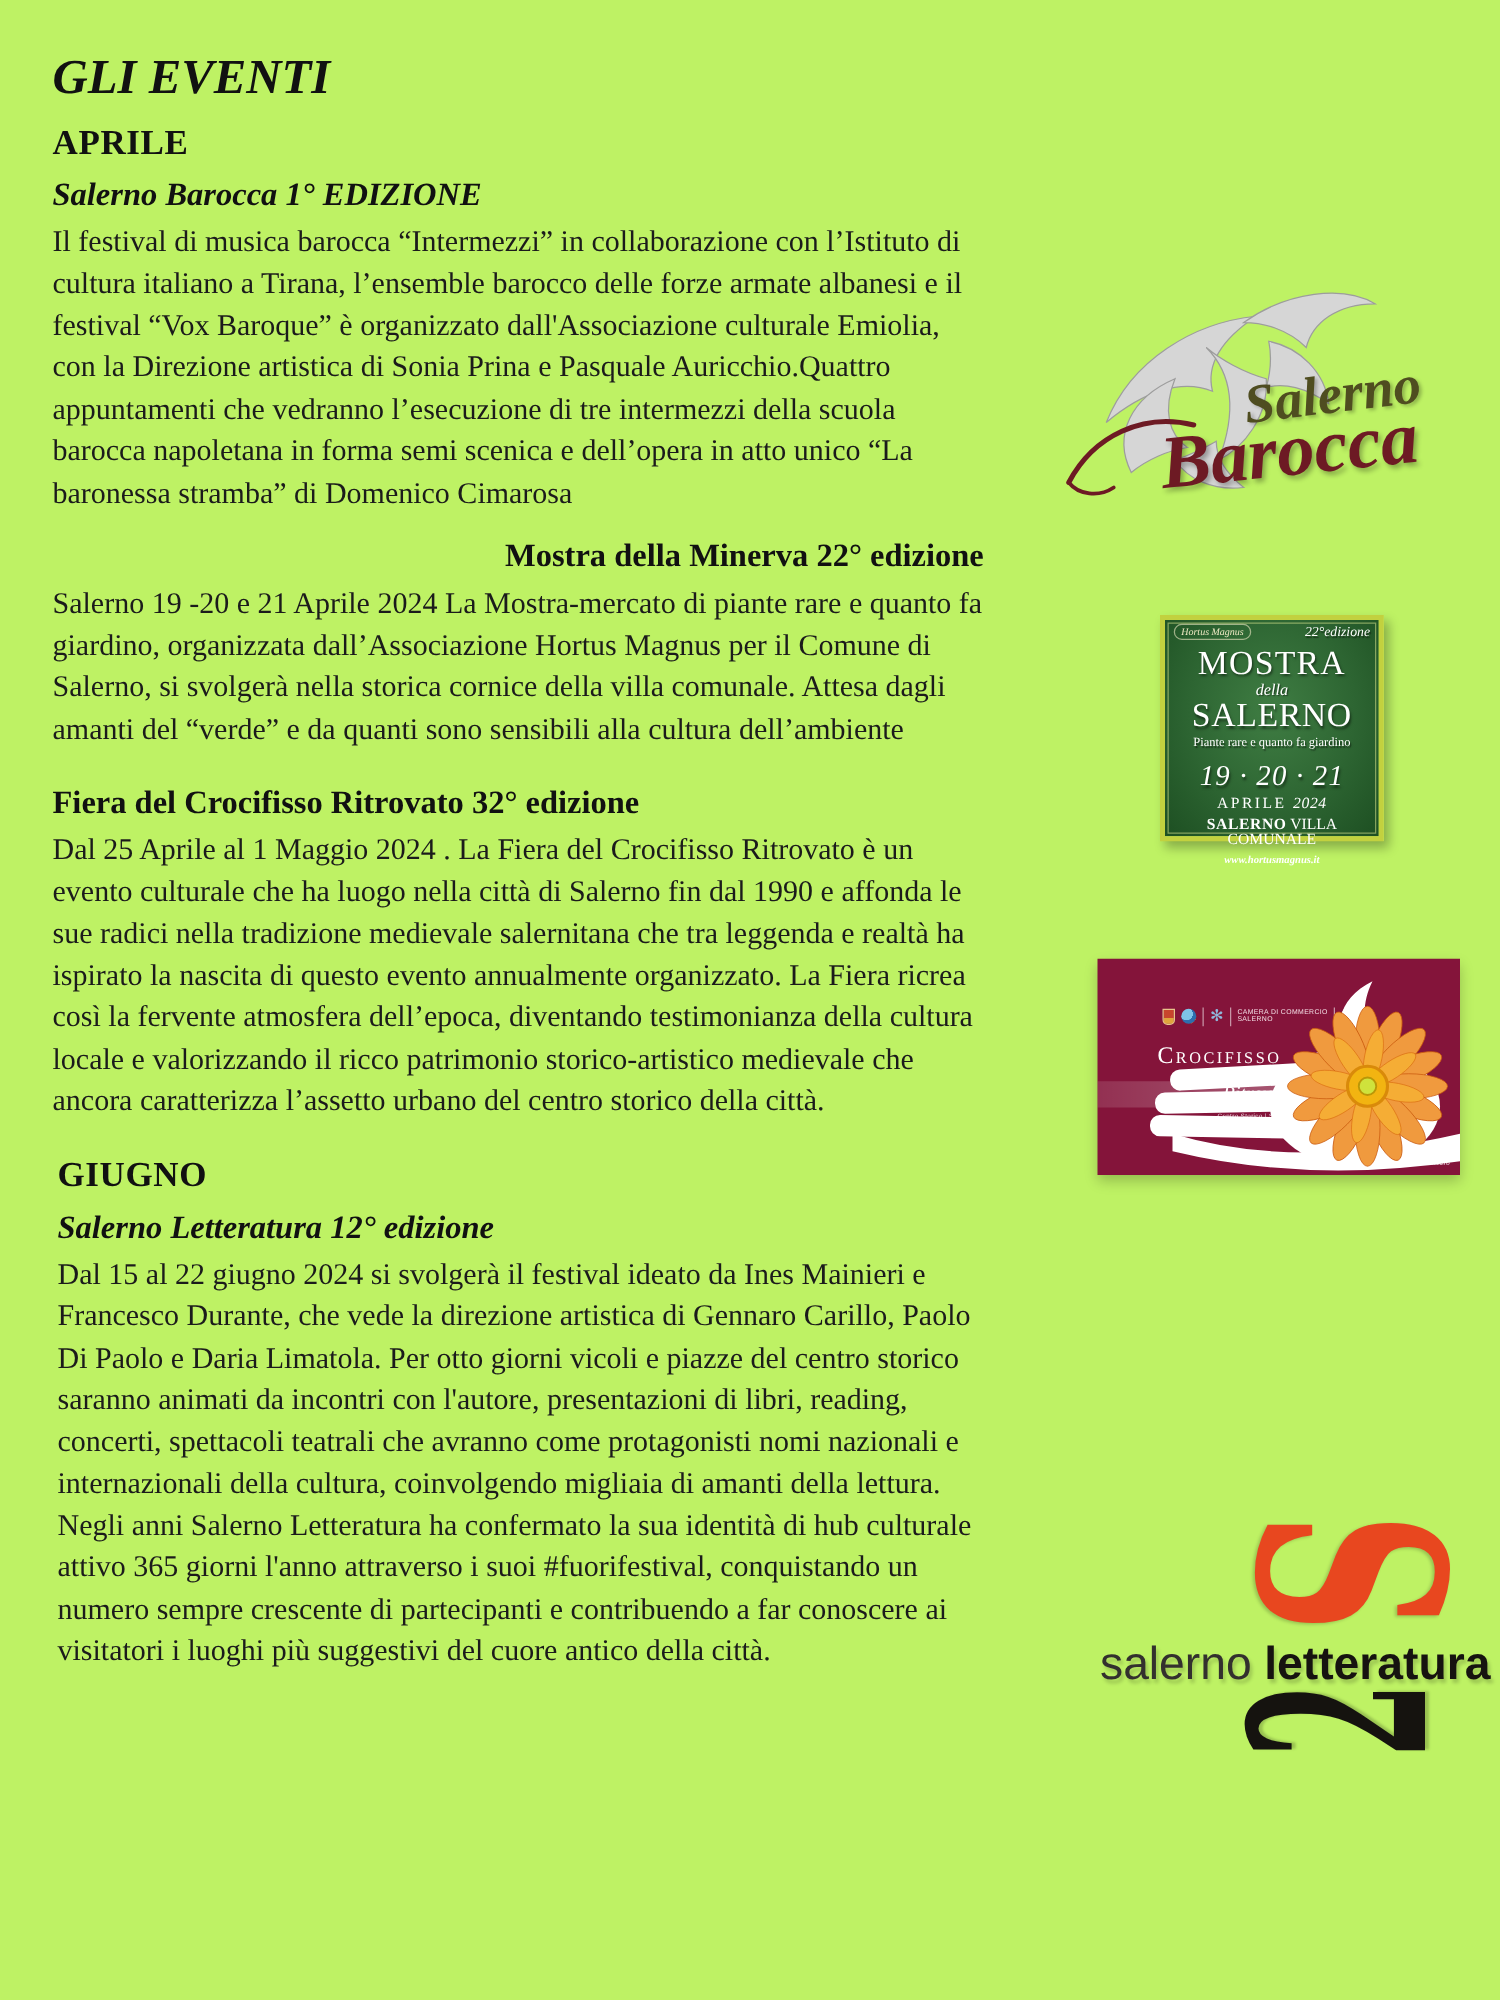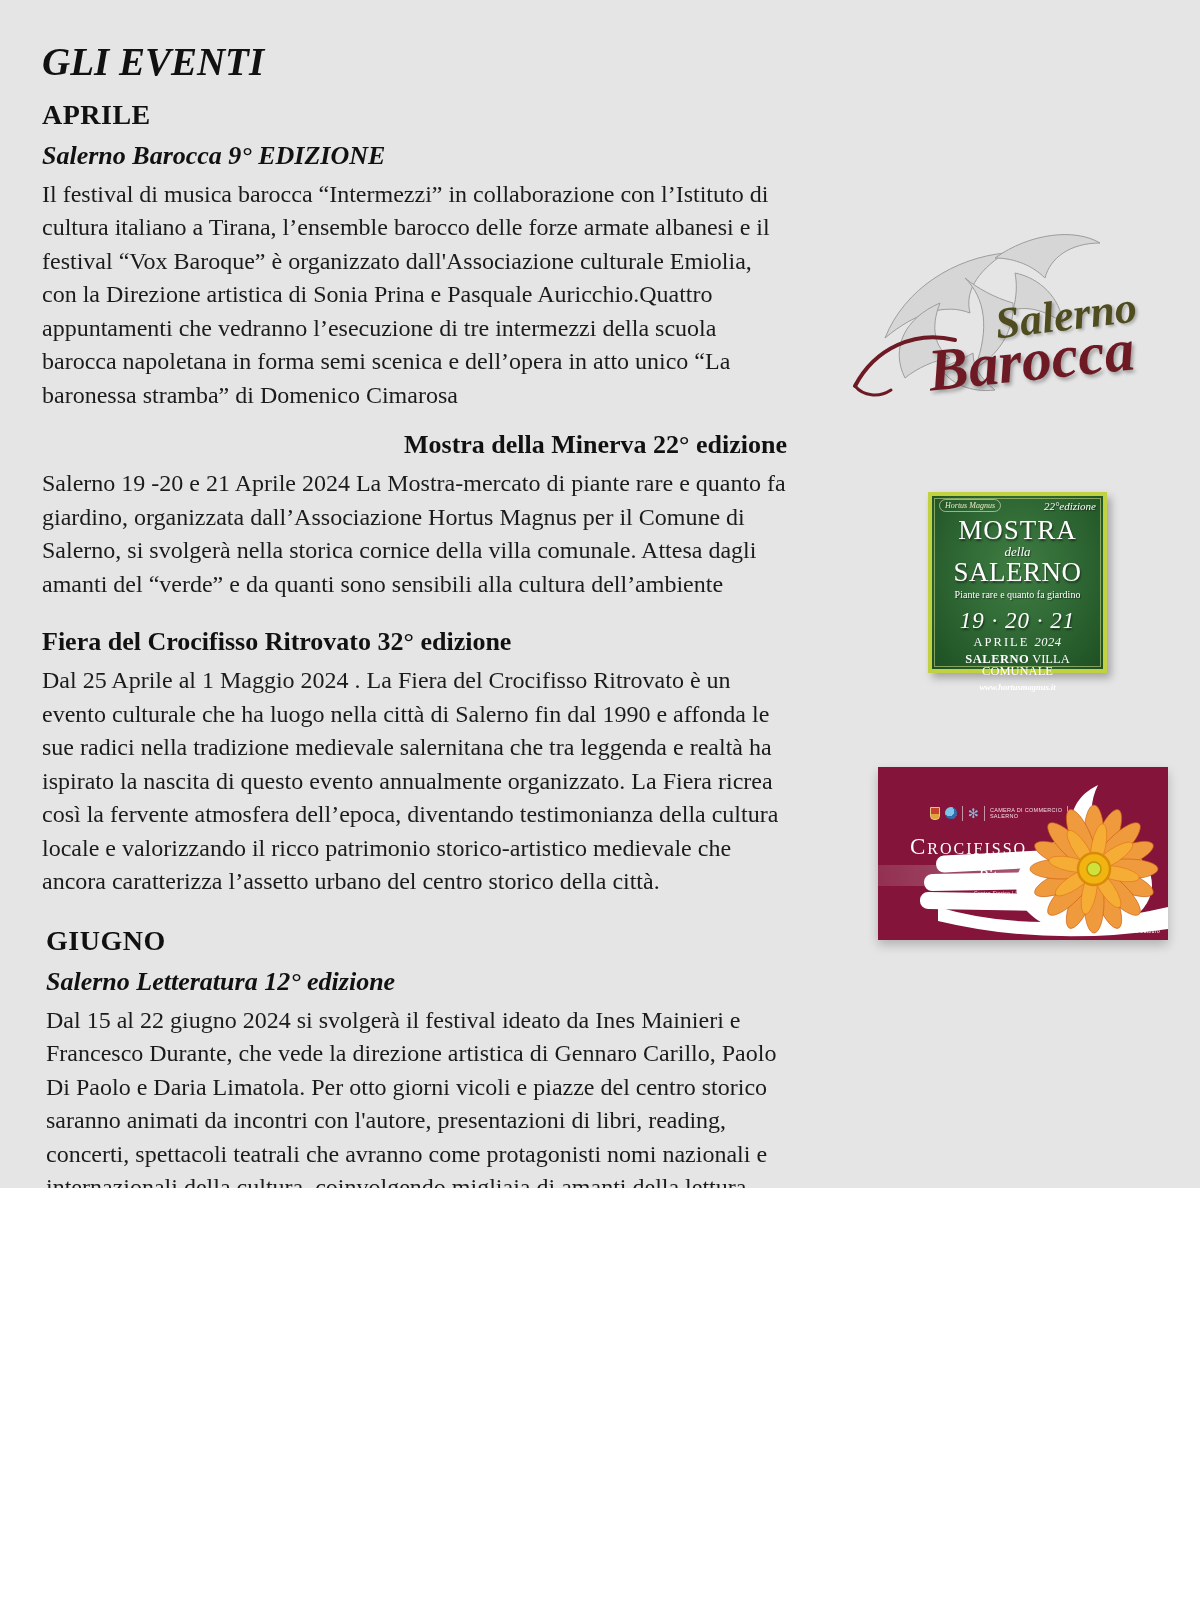--- a/index.html
+++ b/index.html
@@ -1,16 +1,16 @@
 <!DOCTYPE html>
 <html><head>
 <meta charset="utf-8">
 <style>
   html,body{margin:0;padding:0;background:#ffffff;}
-  .page{position:relative;width:1200px;height:1188px;background:#e5e5e5;overflow:hidden;
+  .page{position:relative;width:1200px;height:1600px;background:#bef264;overflow:hidden;
         font-family:"Liberation Serif", serif;color:#1b1b1b;}
   
   .col{position:absolute;left:42px;top:40px;width:745px;}
   .page-title{font-style:italic;font-weight:600;font-size:39px;line-height:1.15;margin:0;color:#111;}
   .month-heading{font-weight:700;font-size:28px;line-height:1.15;margin:14px 0 0 0;color:#111;letter-spacing:0.5px;}
   .event-heading{font-weight:700;font-size:26px;line-height:1.15;margin:10px 0 0 0;color:#111;}
   .event-heading.italic{font-style:italic;}
   .event-body{font-size:24px;line-height:33.5px;margin:7px 0 0 0;text-align:left;}
   .sp-lg{margin-top:18px;text-align:right;}
   .sp-xl{margin-top:26px;}
@@ -49,21 +49,21 @@
   .crest-icon{width:8px;height:11px;background:linear-gradient(180deg,#c8452c 55%,#e0a53c 55%);
               border-radius:0 0 4px 4px;border:0.5px solid #e8c58a;}
   .globe-icon{width:12px;height:12px;border-radius:50%;background:radial-gradient(circle at 35% 35%,#7ec4e8 0 45%,#2d6fae 46% 75%,#e8c53c 76%);}
   .vdiv{width:1px;height:15px;background:rgba(255,255,255,0.55);}
   .emblem-icon{color:#8fb8dc;font-size:13px;line-height:13px;font-family:"DejaVu Sans",sans-serif;}
   .chamber{font-family:"Liberation Sans",sans-serif;font-size:5.5px;line-height:6.5px;letter-spacing:0.3px;
            text-transform:uppercase;color:#f2dce4;}
   .cna-icon{width:16px;height:16px;border:1px solid rgba(255,255,255,0.85);border-radius:50%;display:flex;
             align-items:center;justify-content:center;font-family:"Liberation Sans",sans-serif;
             font-size:6px;font-weight:700;font-style:italic;}
-  .croc-title{position:absolute;left:32px;top:68px;font-variant:small-caps;font-size:23px;letter-spacing:2px;
+  .croc-title{position:absolute;left:48px;top:68px;font-variant:small-caps;font-size:19px;letter-spacing:2px;
               color:#fff;line-height:1;}
   .croc-band{position:absolute;left:0;top:98px;width:166px;height:21px;background:linear-gradient(90deg,rgba(255,255,255,0.12),rgba(255,255,255,0.30));
              display:flex;align-items:center;justify-content:flex-end;}
   .croc-sub{font-style:italic;font-size:16px;padding-right:6px;line-height:1;}
   .croc-caption{position:absolute;left:96px;top:123px;font-family:"Liberation Sans",sans-serif;font-size:5px;
                 color:rgba(255,255,255,0.85);letter-spacing:0.3px;}
   .croc-credit{position:absolute;right:8px;bottom:6px;font-style:italic;font-size:5.5px;color:#ffffff;
                letter-spacing:0.3px;z-index:4;}
   .croc-art{position:absolute;inset:0;z-index:2;}
   
@@ -83,21 +83,21 @@
 </head>
 <body>
 
 <div class="page">
 
   <div class="col">
     <h1 class="page-title">GLI EVENTI</h1>
 
     <h2 class="month-heading">APRILE</h2>
 
-    <h3 class="event-heading italic">Salerno Barocca 9° EDIZIONE</h3>
+    <h3 class="event-heading italic">Salerno Barocca 1° EDIZIONE</h3>
     <p class="event-body">Il festival di musica barocca “Intermezzi” in collaborazione con l’Istituto di cultura italiano a Tirana, l’ensemble barocco delle forze armate albanesi e il festival “Vox Baroque” è organizzato dall'Associazione culturale Emiolia, con la Direzione artistica di Sonia Prina e Pasquale Auricchio.Quattro appuntamenti che vedranno l’esecuzione di tre intermezzi della scuola barocca napoletana in forma semi scenica e dell’opera in atto unico “La baronessa stramba” di Domenico Cimarosa</p>
 
     <h3 class="event-heading sp-lg">Mostra della Minerva 22° edizione</h3>
     <p class="event-body">Salerno 19 -20 e 21 Aprile 2024 La Mostra-mercato di piante rare e quanto fa giardino, organizzata dall’Associazione Hortus Magnus per il Comune di Salerno, si svolgerà nella storica cornice della villa comunale. Attesa dagli amanti del “verde” e da quanti sono sensibili alla cultura dell’ambiente</p>
 
     <h3 class="event-heading sp-xl">Fiera del Crocifisso Ritrovato 32° edizione</h3>
     <p class="event-body">Dal 25 Aprile al 1 Maggio 2024 . La Fiera del Crocifisso Ritrovato è un evento culturale che ha luogo nella città di Salerno fin dal 1990 e affonda le sue radici nella tradizione medievale salernitana che tra leggenda e realtà ha ispirato la nascita di questo evento annualmente organizzato. La Fiera ricrea così la fervente atmosfera dell’epoca, diventando testimonianza della cultura locale e valorizzando il ricco patrimonio storico-artistico medievale che ancora caratterizza l’assetto urbano del centro storico della città.</p>
 
     <h2 class="month-heading sp-xl offset">GIUGNO</h2>
 

